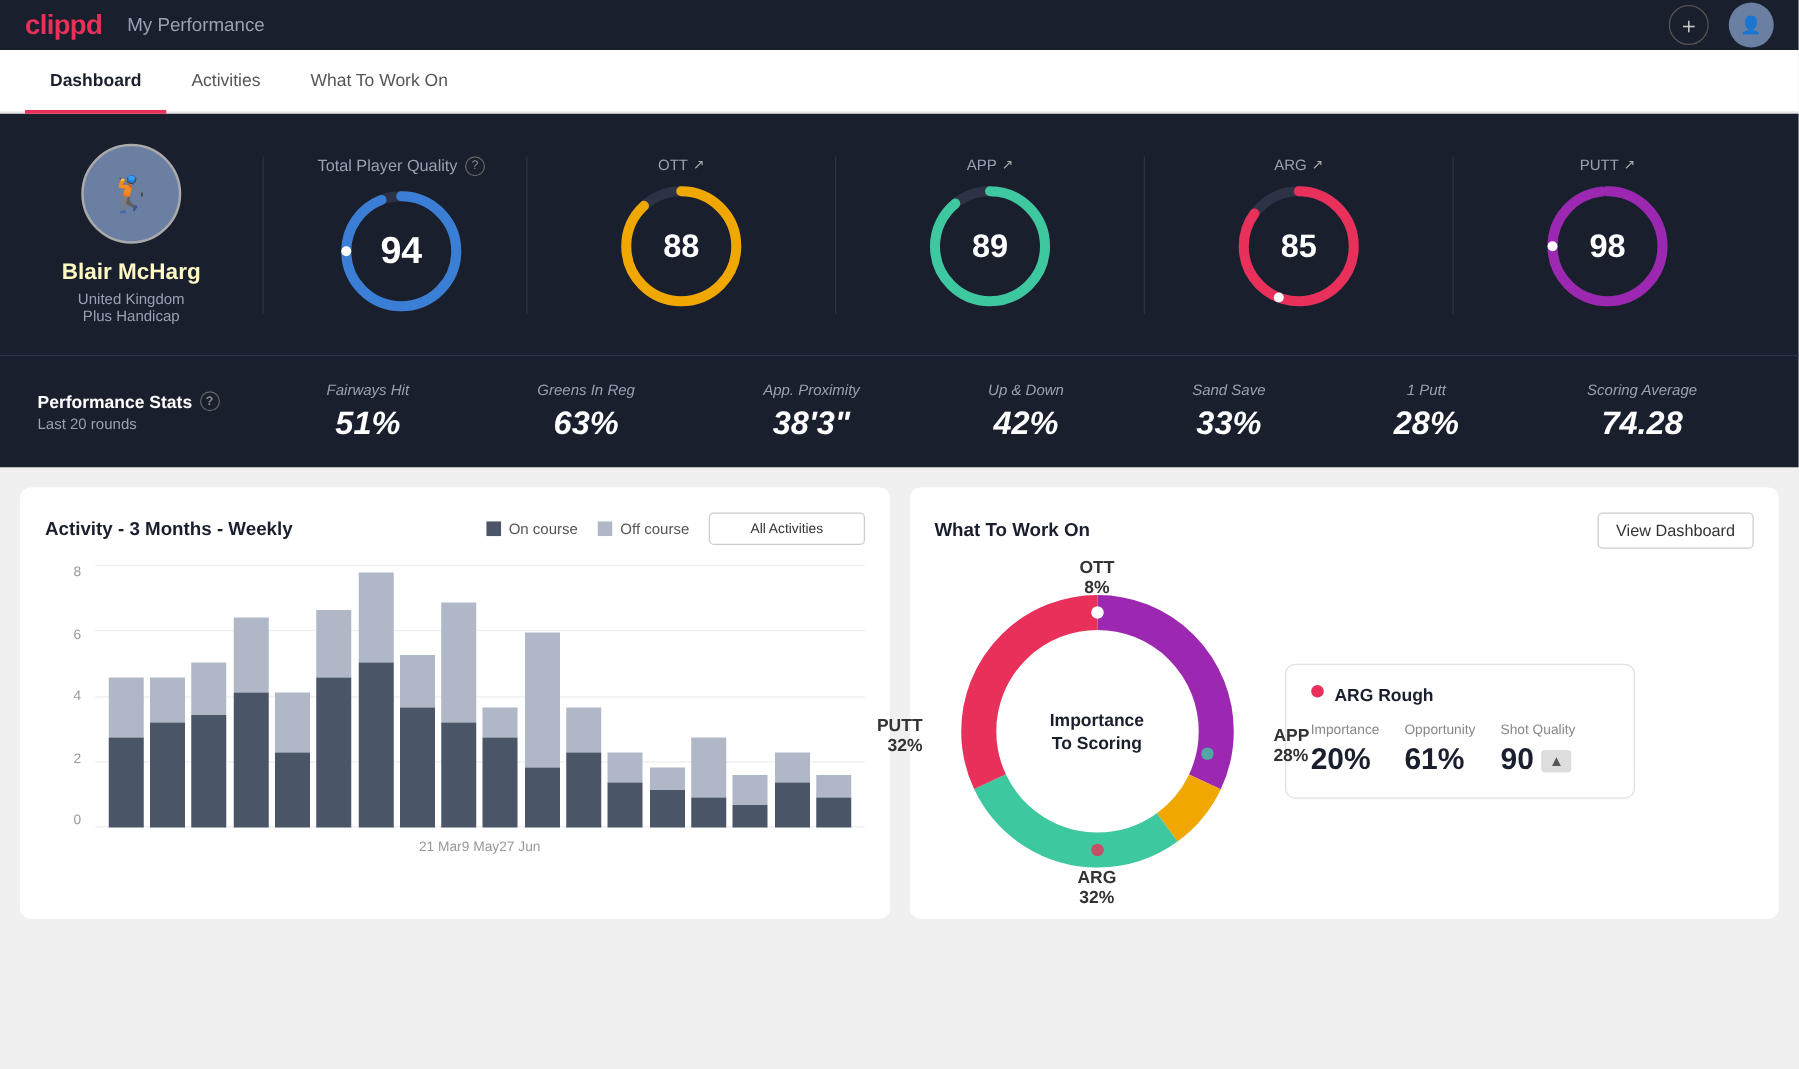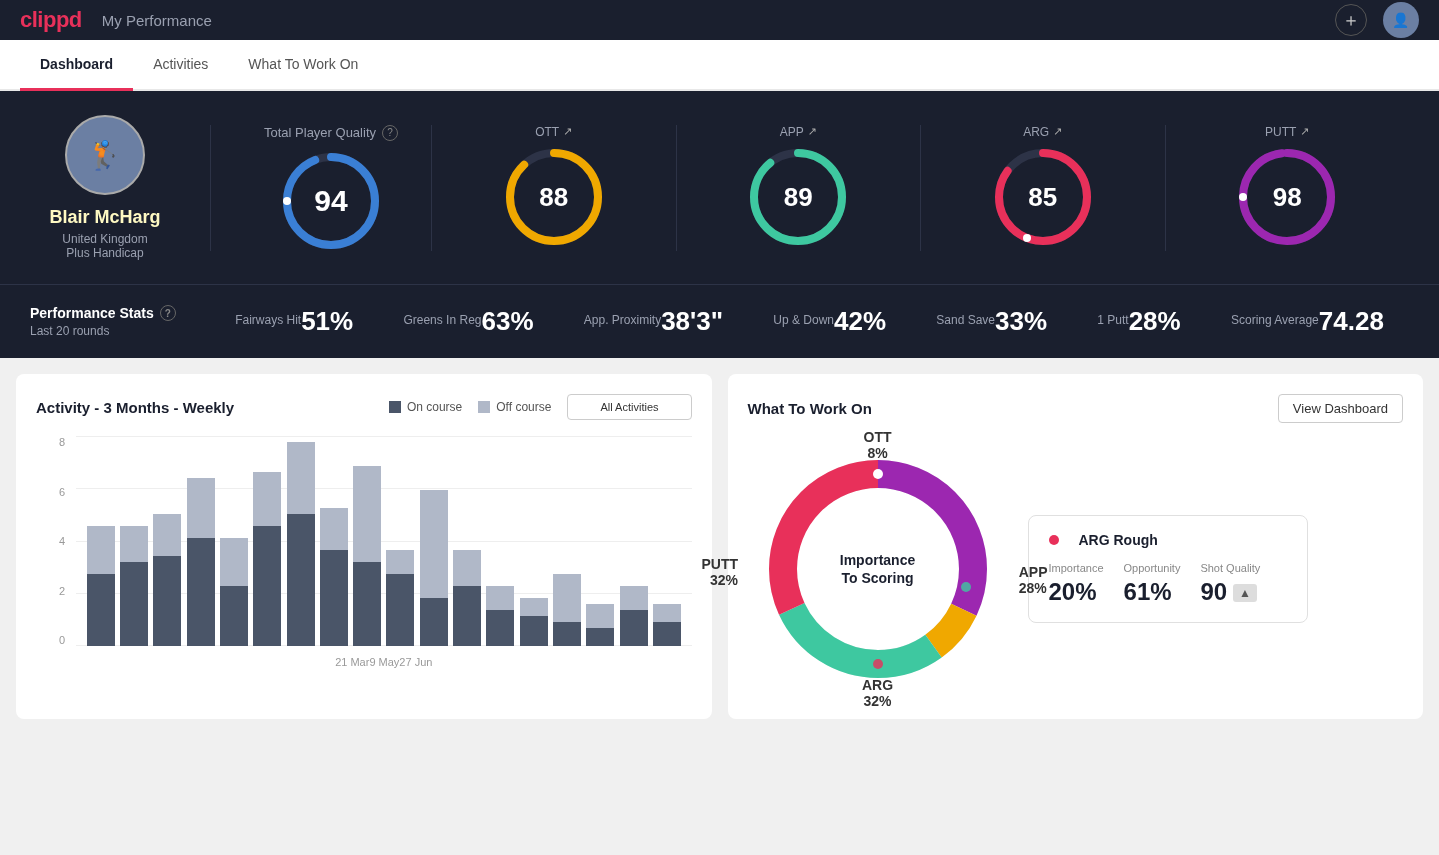--- a/index.html
+++ b/index.html
@@ -116,21 +116,21 @@
       margin-top: 4px;
     }
     .player-handicap {
       font-size: 12px;
       color: #9aa0b0;
     }
     .scores-section {
       display: flex;
       flex: 1;
       border-left: 1px solid #2d3347;
-      padding-left: 40px;
+      padding-left: 30px;
       gap: 0;
     }
     .total-quality {
       display: flex;
       flex-direction: column;
       align-items: center;
       min-width: 180px;
       padding-right: 20px;
     }
     .total-quality-label {
@@ -215,22 +215,23 @@
       color: #9aa0b0;
       margin-top: 3px;
     }
     .stat-items {
       display: flex;
       flex: 1;
       justify-content: space-around;
     }
     .stat-item {
       display: flex;
-      flex-direction: row;
-      align-items: center;
+      flex-direction: column;
+      align-items: center;
+      font-style: italic;
     }
     .stat-label {
       font-size: 12px;
       color: #9aa0b0;
       margin-bottom: 4px;
     }
     .stat-value {
       font-size: 26px;
       font-weight: 600;
       color: #fff;
@@ -425,22 +426,22 @@
 
     .info-card {
       background: #fff;
       border: 1.5px solid #e0e0e0;
       border-radius: 8px;
       padding: 16px 20px;
       min-width: 280px;
     }
     .info-card-title {
       display: flex;
-      align-items: center;
-      gap: 20px;
+      align-items: flex-start;
+      gap: 9px;
       font-size: 14px;
       font-weight: 600;
       color: #1a1f2e;
       margin-bottom: 14px;
     }
     .info-card-dot {
       width: 10px; height: 10px;
       border-radius: 50%;
       background: #e8305a;
       flex-shrink: 0;

